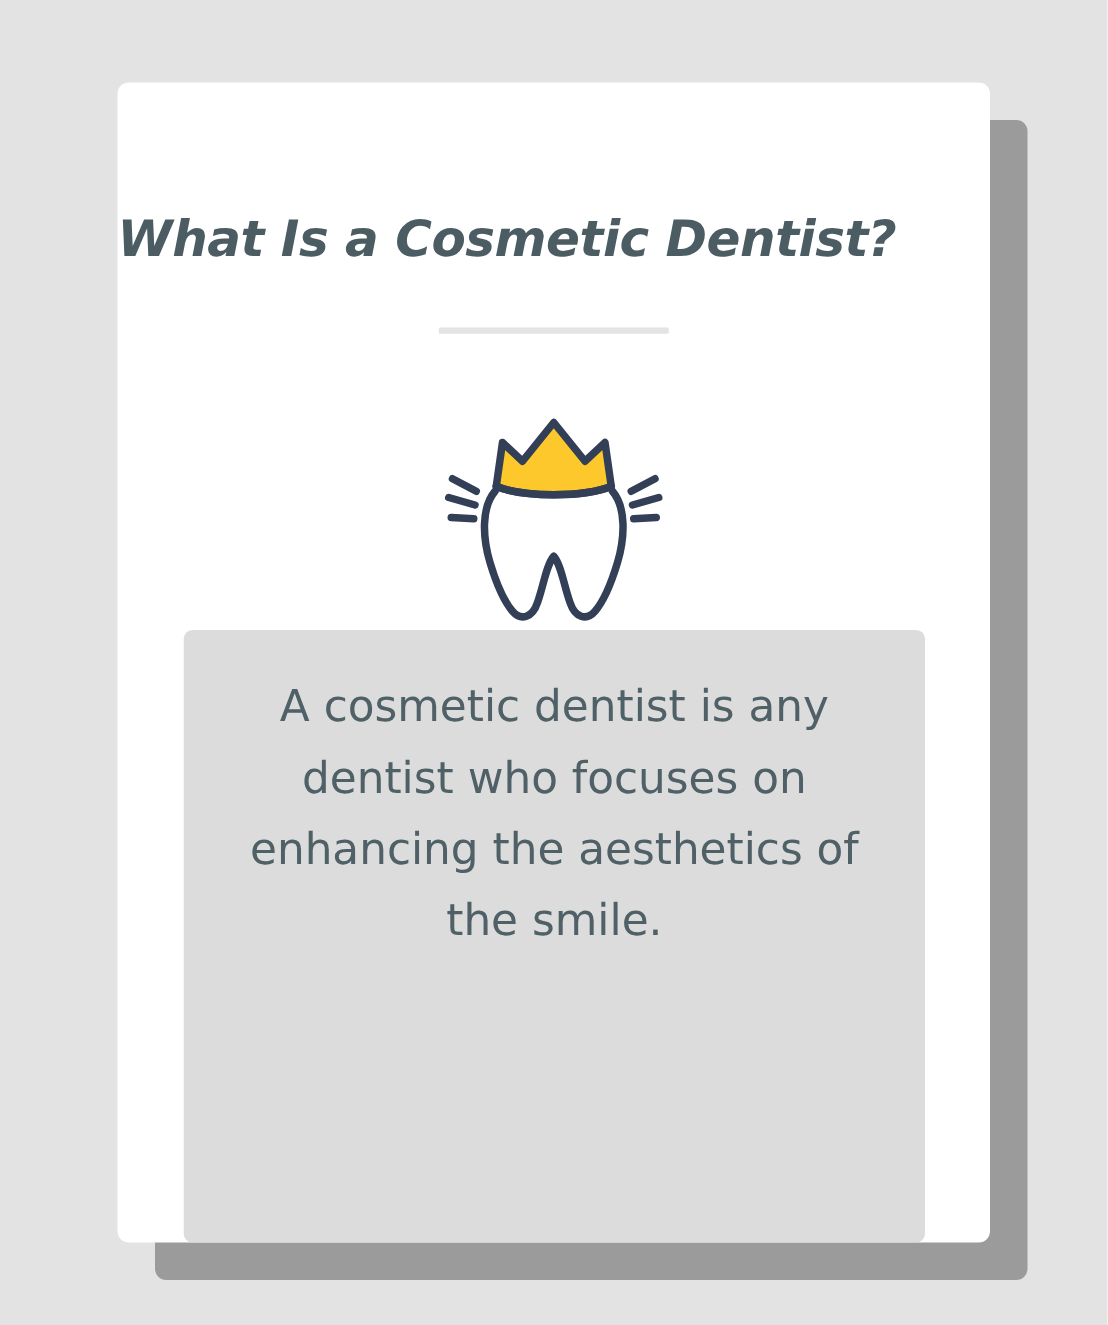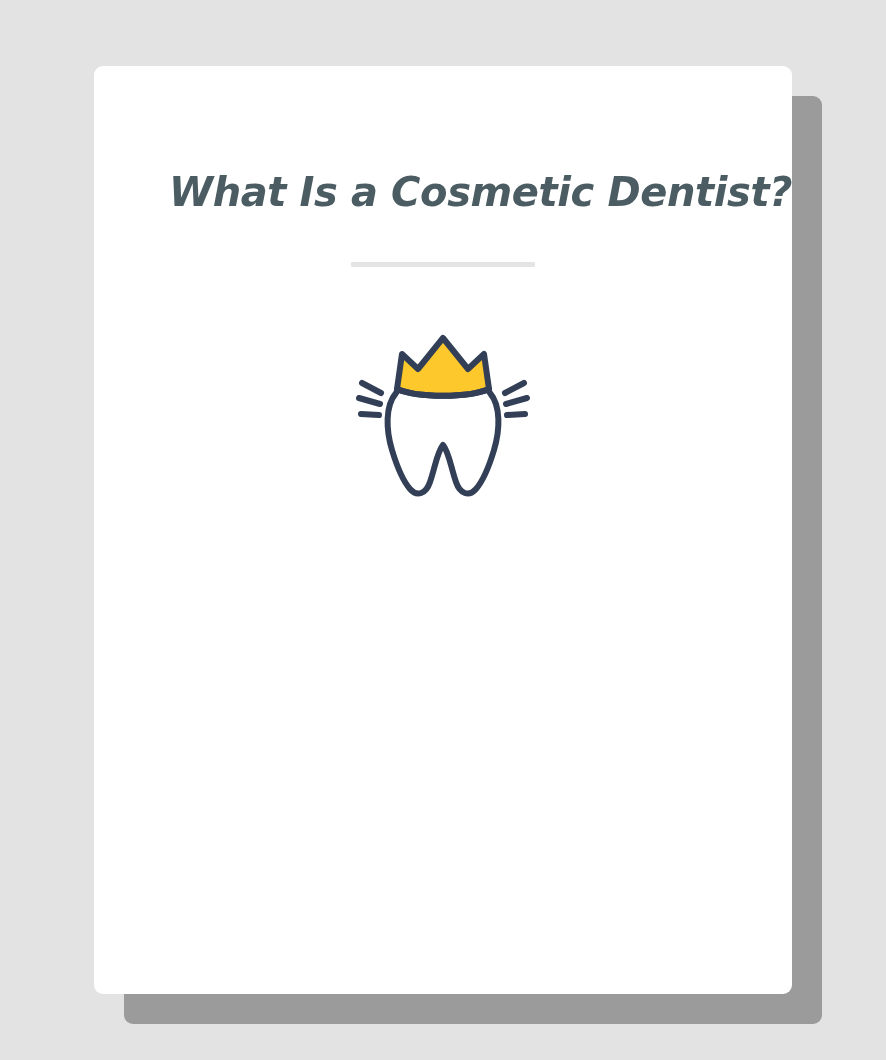--- a/index.html
+++ b/index.html
@@ -45,21 +45,21 @@
     border-radius: 9px;
     overflow: hidden;
   }
 
   
   .card-title {
     position: absolute;
     left: 0;
     top: 104px;
     width: 698px;
-    text-align: right;
+    text-align: left;
     font-family: "DejaVu Sans", sans-serif;
     font-size: 40px;
     font-weight: bold;
     font-style: italic;
     letter-spacing: -0.4px;
     color: #4b5c63;
     white-space: nowrap;
     line-height: 1.12;
   }
 
@@ -160,15 +160,18 @@
           <line x1="11" y1="72" x2="32" y2="78"></line>
           <line x1="13" y1="88" x2="31" y2="89"></line>
 
           <line x1="176" y1="57" x2="157" y2="67"></line>
           <line x1="179" y1="72" x2="158" y2="78"></line>
           <line x1="177" y1="88" x2="159" y2="89"></line>
         </g>
       </svg>
     </div>
 
+    <div class="content-panel">
+      <div class="body-text">A cosmetic dentist is any dentist who focuses on enhancing the aesthetics of the smile.</div>
+    </div>
 
   </div>
 </div>
 
 </body></html>

